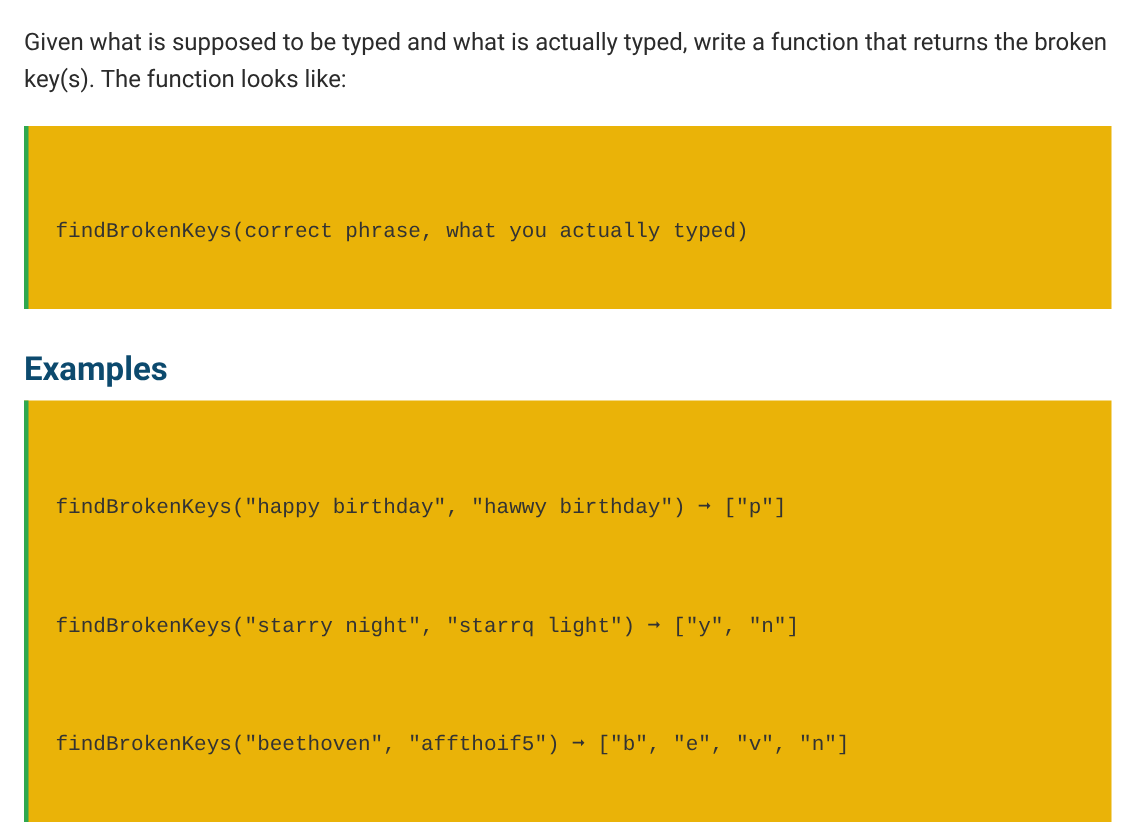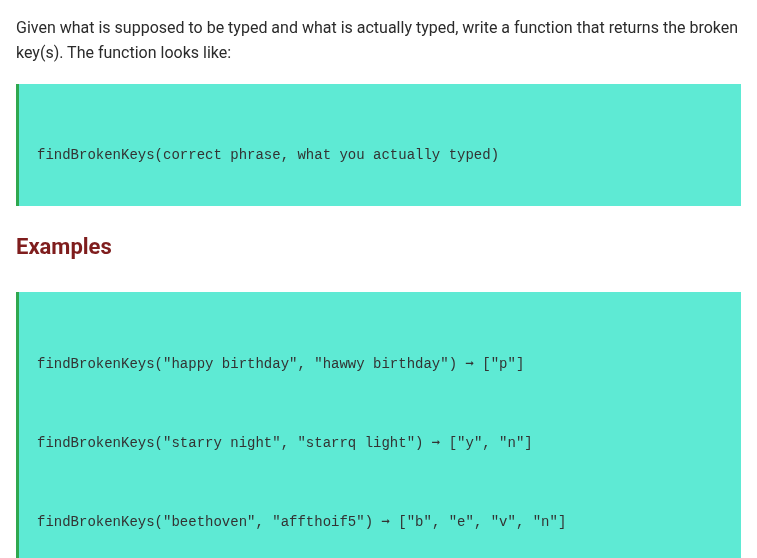--- a/index.html
+++ b/index.html
@@ -8,36 +8,36 @@
     padding: 12px 16px 24px 16px;
     font-family: -apple-system, BlinkMacSystemFont, "Segoe UI", Roboto, "Helvetica Neue", Arial, sans-serif;
     color: #2b2b2b;
     font-size: 16px;
     line-height: 1.55;
     background: #ffffff;
     width: 757px;
   }
   .intro { margin: 4px 0 18px 0; }
   .codeblock {
-    background: #5eead4;
+    background: #eab308;
     border-left: 3px solid #2fa84f;
     padding: 18px 18px;
     font-family: Consolas, "Liberation Mono", Menlo, Courier, monospace;
     font-size: 14px;
     color: #333333;
     white-space: pre-wrap;
     margin: 0 0 24px 0;
   }
   .codeblock .line { display: block; }
   .codeblock .line + .line { margin-top: 14px; }
   h2.section {
     font-size: 22px;
     font-weight: 700;
-    color: #7f1d1d;
-    margin: 24px 0 28px 0;
+    color: #0c4a6e;
+    margin: 24px 0 3px 0;
   }
 </style>
 </head>
 <body>
 
 <p class="intro">Given what is supposed to be typed and what is actually typed, write a function that returns the broken key(s). The function looks like:</p>
 
 <div class="codeblock">
   <span class="line">findBrokenKeys(correct phrase, what you actually typed)</span>
 </div>

